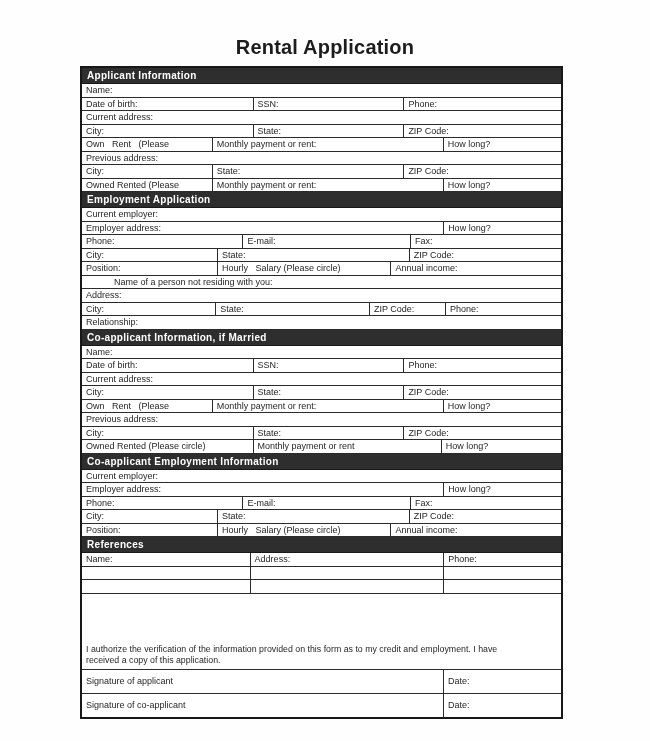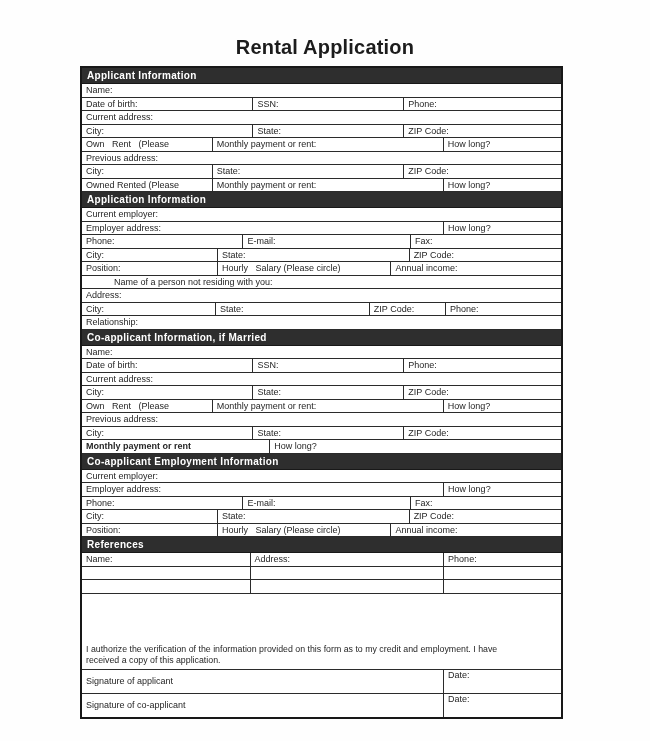--- a/index.html
+++ b/index.html
@@ -16,42 +16,42 @@
     border:2px solid #181818;background:#ffffff;box-sizing:border-box;
   }
   .section-header{
     background:#2e2e2e;height:15px;display:flex;align-items:center;
     padding-left:5px;border-bottom:1px solid #181818;
   }
   .section-header .hdr-label{
     color:#ffffff;font-weight:bold;font-size:10px;letter-spacing:0.3px;
     white-space:nowrap;
   }
-  .form-row{display:flex;height:12.5px;border-bottom:1px solid #2b2b2b;}
+  .form-row{display:flex;height:12.5px;border-bottom:1px solid #2b2b2b;justify-content:flex-end;}
   .form-cell{
     box-sizing:border-box;border-right:1px solid #2b2b2b;overflow:hidden;
     background:#ffffff;
   }
   .form-cell.last{border-right:none;}
   .cell-label{
     display:block;font-size:9px;color:#262626;padding-left:4px;
     line-height:12.5px;white-space:nowrap;
   }
   .ack-row{
     border-bottom:1px solid #2b2b2b;padding:2px 5px 2px 4px;box-sizing:border-box;
     min-height:25px;background:#fff;margin-top:48px;
   }
   .ack-text{font-size:8.8px;color:#262626;line-height:11.5px;display:block;max-width:440px;}
   .sig-row{display:flex;height:23px;border-bottom:1px solid #2b2b2b;background:#fff;}
   .sig-row.final{border-bottom:none;}
   .sig-cell{
     box-sizing:border-box;width:75.6%;border-right:1px solid #2b2b2b;
     display:flex;align-items:center;
   }
-  .date-cell{box-sizing:border-box;width:24.4%;display:flex;}
+  .date-cell{box-sizing:border-box;width:24.4%;display:flex;align-items:center;}
   .sig-label,.date-label{font-size:9px;color:#262626;padding-left:4px;white-space:nowrap;}
 </style>
 </head>
 <body>
 
 <div class="page">
 
   <div class="doc-title">Rental Application</div>
 
   <div class="form-table">
@@ -124,21 +124,21 @@
             <span class="cell-label">Owned Rented (Please</span>
           </div>
           <div class="form-cell" style="width: 48.2%;">
             <span class="cell-label">Monthly payment or rent:</span>
           </div>
           <div class="form-cell last" style="width: 24.5%;">
             <span class="cell-label">How long?</span>
           </div>
         </div>
         <div class="section-header">
-          <span class="hdr-label">Application Information</span>
+          <span class="hdr-label">Employment Application</span>
         </div>
         <div class="form-row">
           <div class="form-cell last" style="width: 100%;">
             <span class="cell-label">Current employer:</span>
           </div>
         </div>
         <div class="form-row">
           <div class="form-cell" style="width: 75.6%;">
             <span class="cell-label">Employer address:</span>
           </div>
@@ -264,21 +264,24 @@
             <span class="cell-label">City:</span>
           </div>
           <div class="form-cell" style="width: 31.5%;">
             <span class="cell-label">State:</span>
           </div>
           <div class="form-cell last" style="width: 32.7%;">
             <span class="cell-label">ZIP Code:</span>
           </div>
         </div>
         <div class="form-row">
-          <div class="form-cell" style="width: 39.3%; font-weight: bold;">
+          <div class="form-cell" style="width: 35.8%;">
+            <span class="cell-label">Owned Rented (Please circle)</span>
+          </div>
+          <div class="form-cell" style="width: 39.3%;">
             <span class="cell-label">Monthly payment or rent</span>
           </div>
           <div class="form-cell last" style="width: 24.9%;">
             <span class="cell-label">How long?</span>
           </div>
         </div>
         <div class="section-header">
           <span class="hdr-label">Co-applicant Employment Information</span>
         </div>
         <div class="form-row">

